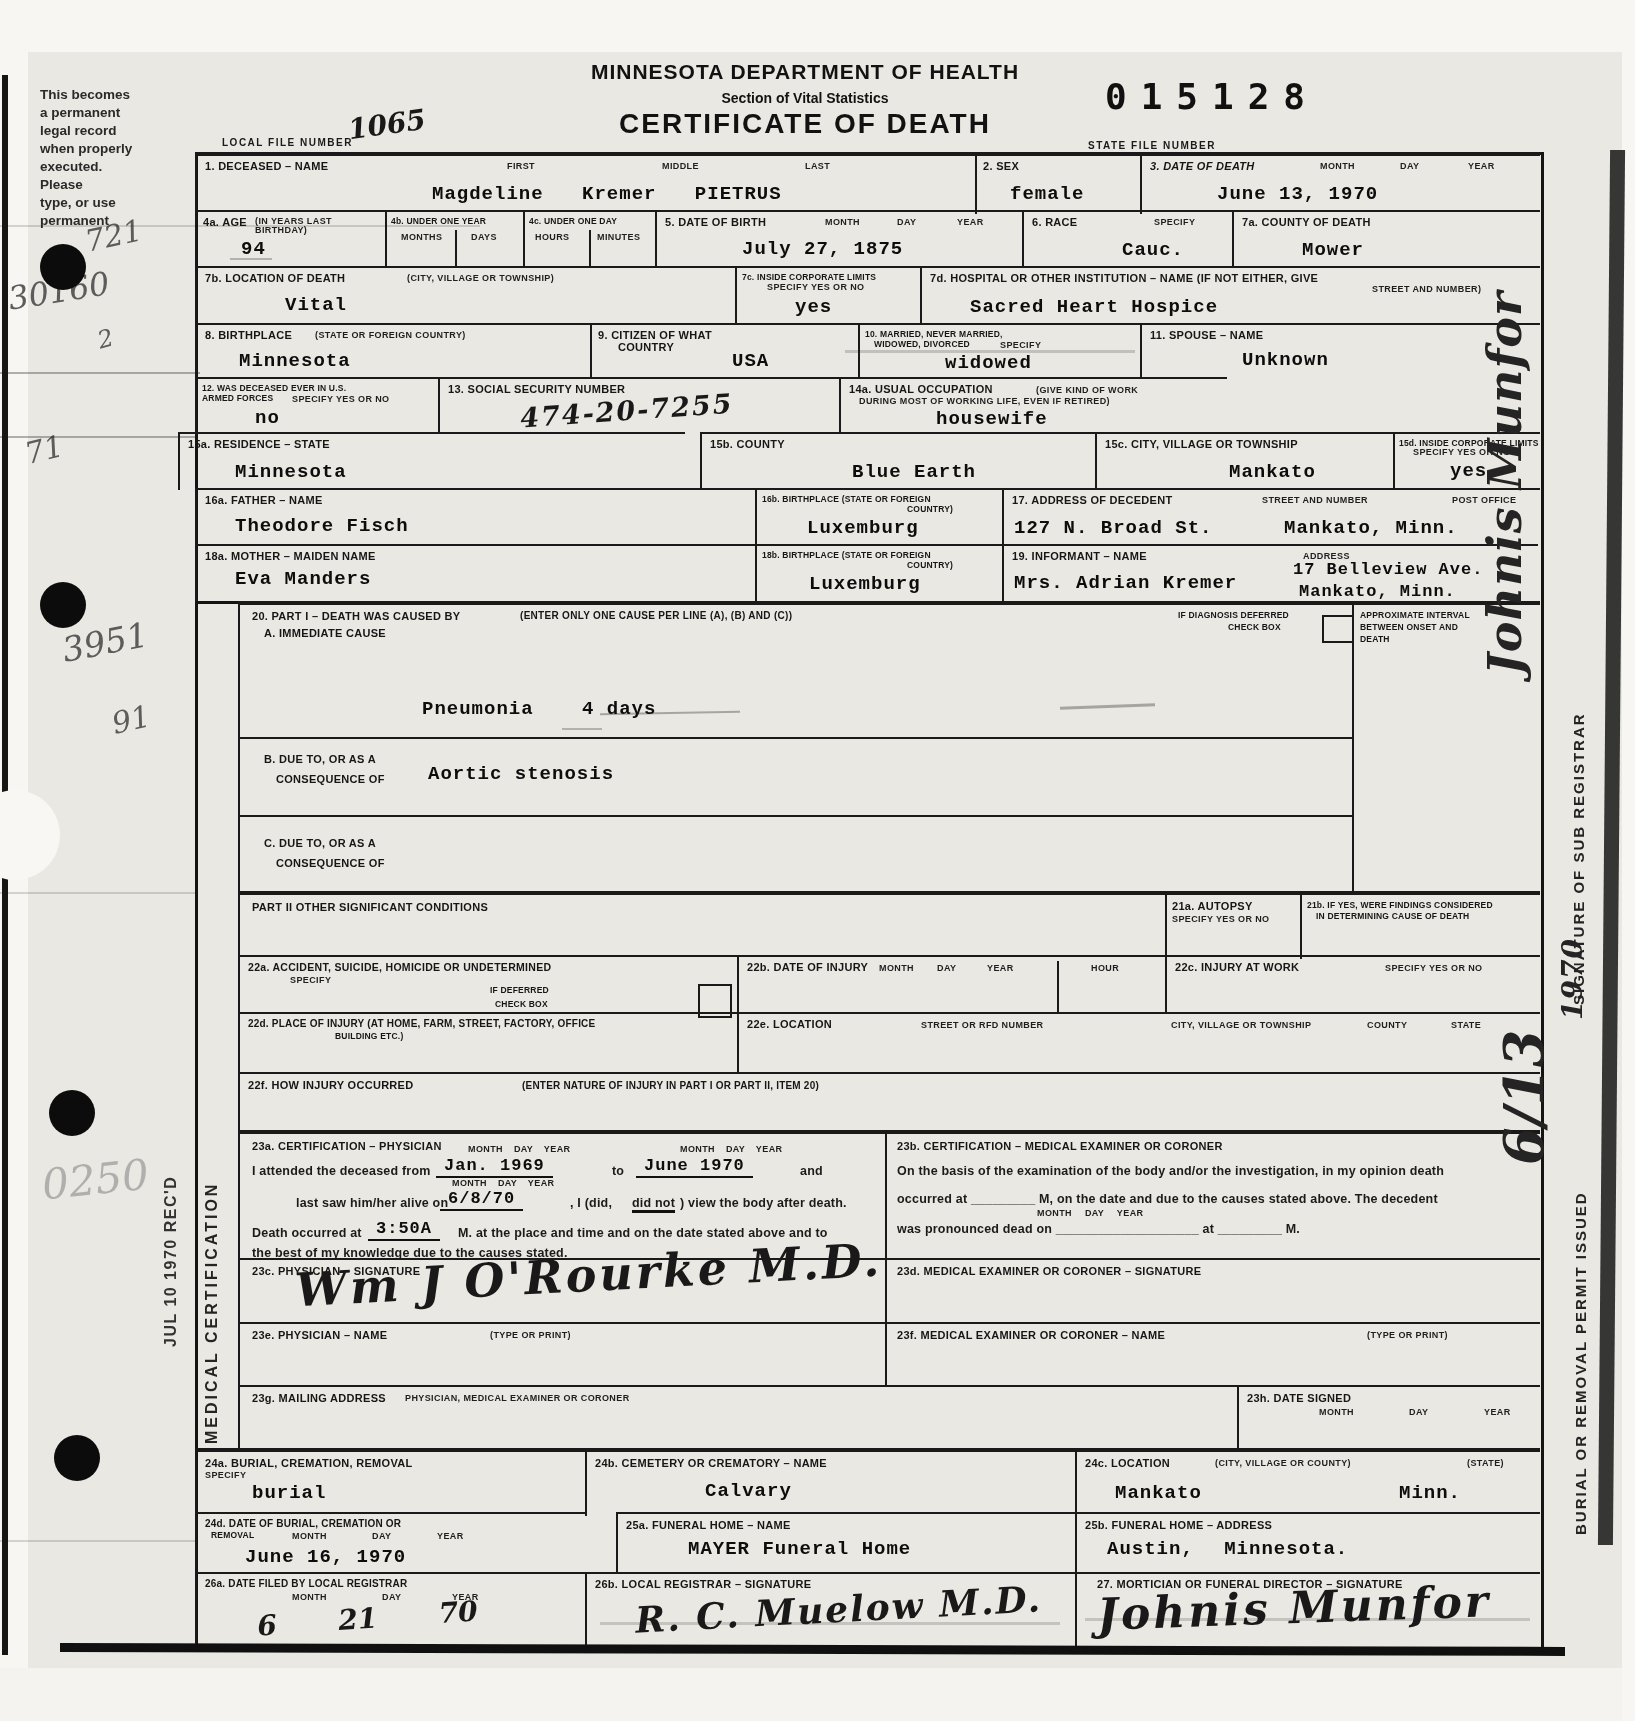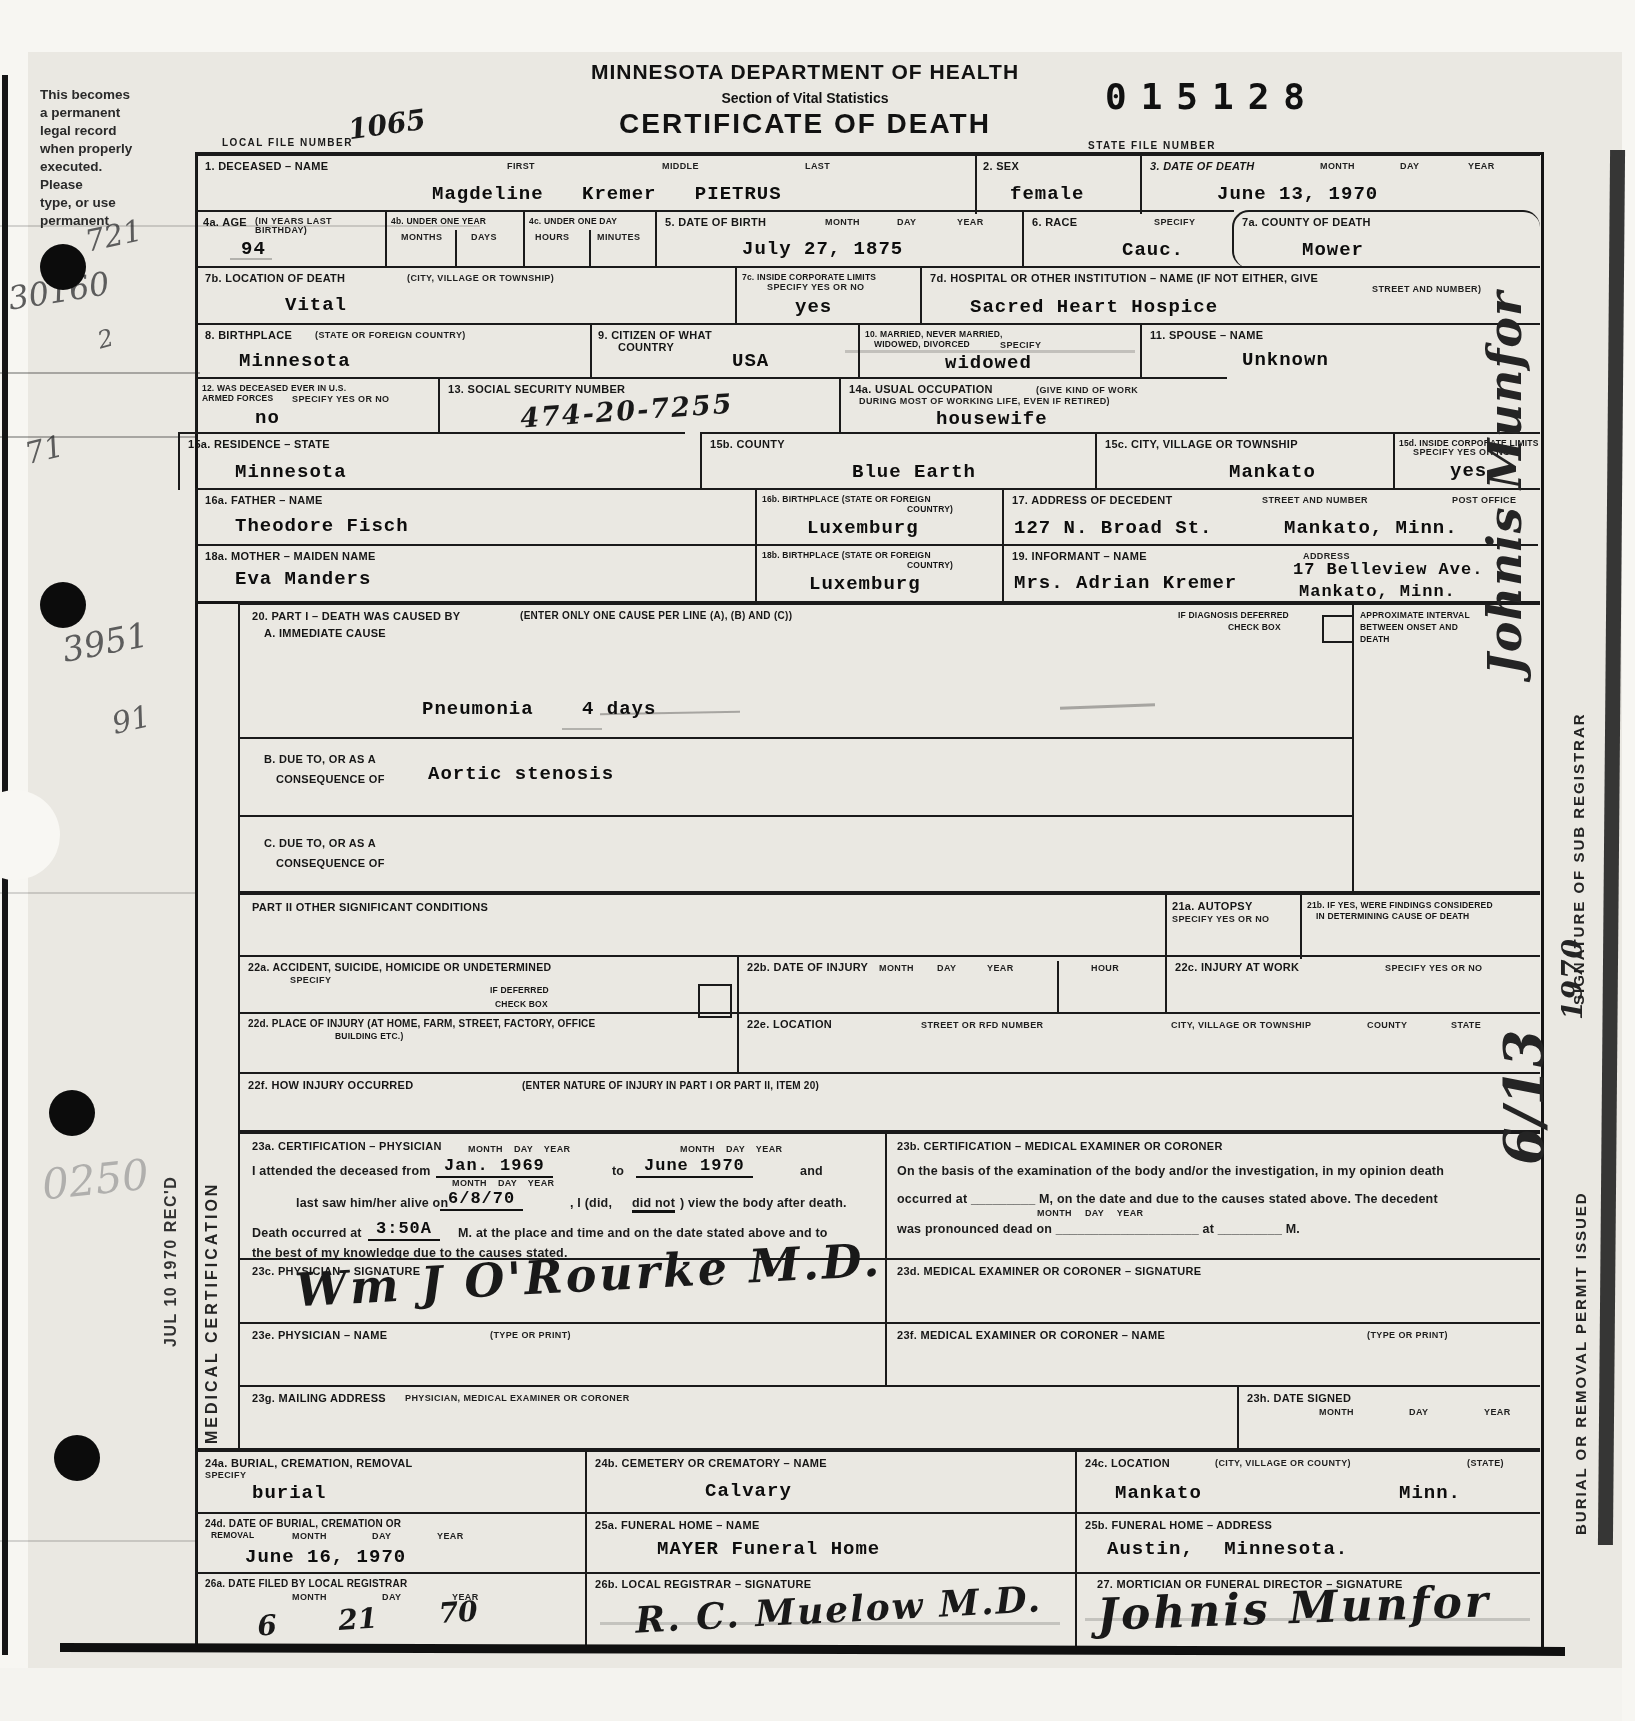--- a/index.html
+++ b/index.html
@@ -108,21 +108,21 @@
     <span class="sub" style="left:168px;top:5px;">MONTH</span>
     <span class="sub" style="left:240px;top:5px;">DAY</span>
     <span class="sub" style="left:300px;top:5px;">YEAR</span>
     <span class="typed" style="left:85px;top:26px;">July 27, 1875</span>
   </div>
   <div class="cell" style="left:1022px;top:210px;width:210px;height:56px;">
     <span class="lbl" style="left:8px;top:4px;">6. RACE</span>
     <span class="sub" style="left:130px;top:5px;">SPECIFY</span>
     <span class="typed" style="left:98px;top:27px;">Cauc.</span>
   </div>
-  <div class="cell" style="left:1232px;top:210px;width:306px;height:56px;border-radius:17px;">
+  <div class="cell" style="left:1232px;top:210px;width:306px;height:56px;">
     <span class="lbl" style="left:8px;top:4px;">7a. COUNTY OF DEATH</span>
     <span class="typed" style="left:68px;top:27px;">Mower</span>
   </div>
 
   <div class="cell" style="left:195px;top:266px;width:540px;height:57px;">
     <span class="lbl" style="left:8px;top:4px;">7b. LOCATION OF DEATH</span>
     <span class="sub" style="left:210px;top:5px;">(CITY, VILLAGE OR TOWNSHIP)</span>
     <span class="typed" style="left:88px;top:26px;">Vital</span>
   </div>
   <div class="cell" style="left:735px;top:266px;width:185px;height:57px;">
@@ -380,21 +380,21 @@
   </div>
 
   <div class="cell" style="left:195px;top:1512px;width:390px;height:60px;">
     <span class="lbl tiny" style="left:8px;top:4px;font-size:10px;">24d. DATE OF BURIAL, CREMATION OR</span>
     <span class="lbl tiny" style="left:14px;top:16px;">REMOVAL</span>
     <span class="sub tiny" style="left:95px;top:17px;">MONTH</span>
     <span class="sub tiny" style="left:175px;top:17px;">DAY</span>
     <span class="sub tiny" style="left:240px;top:17px;">YEAR</span>
     <span class="typed" style="left:48px;top:32px;">June 16, 1970</span>
   </div>
-  <div class="cell" style="left:585px;top:1512px;width:490px;height:60px;padding-left:45px;">
+  <div class="cell" style="left:616px;top:1512px;width:490px;height:60px;padding-left:45px;">
     <span class="lbl" style="left:8px;top:5px;">25a. FUNERAL HOME – NAME</span>
     <span class="typed" style="left:70px;top:24px;">MAYER Funeral Home</span>
   </div>
   <div class="cell" style="left:1075px;top:1512px;width:463px;height:60px;">
     <span class="lbl" style="left:8px;top:5px;">25b. FUNERAL HOME – ADDRESS</span>
     <span class="typed" style="left:30px;top:24px;word-spacing:18px;">Austin, Minnesota.</span>
   </div>
 
   <div class="cell" style="left:195px;top:1572px;width:390px;height:73px;">
     <span class="lbl tiny" style="left:8px;top:4px;font-size:10px;">26a. DATE FILED BY LOCAL REGISTRAR</span>

